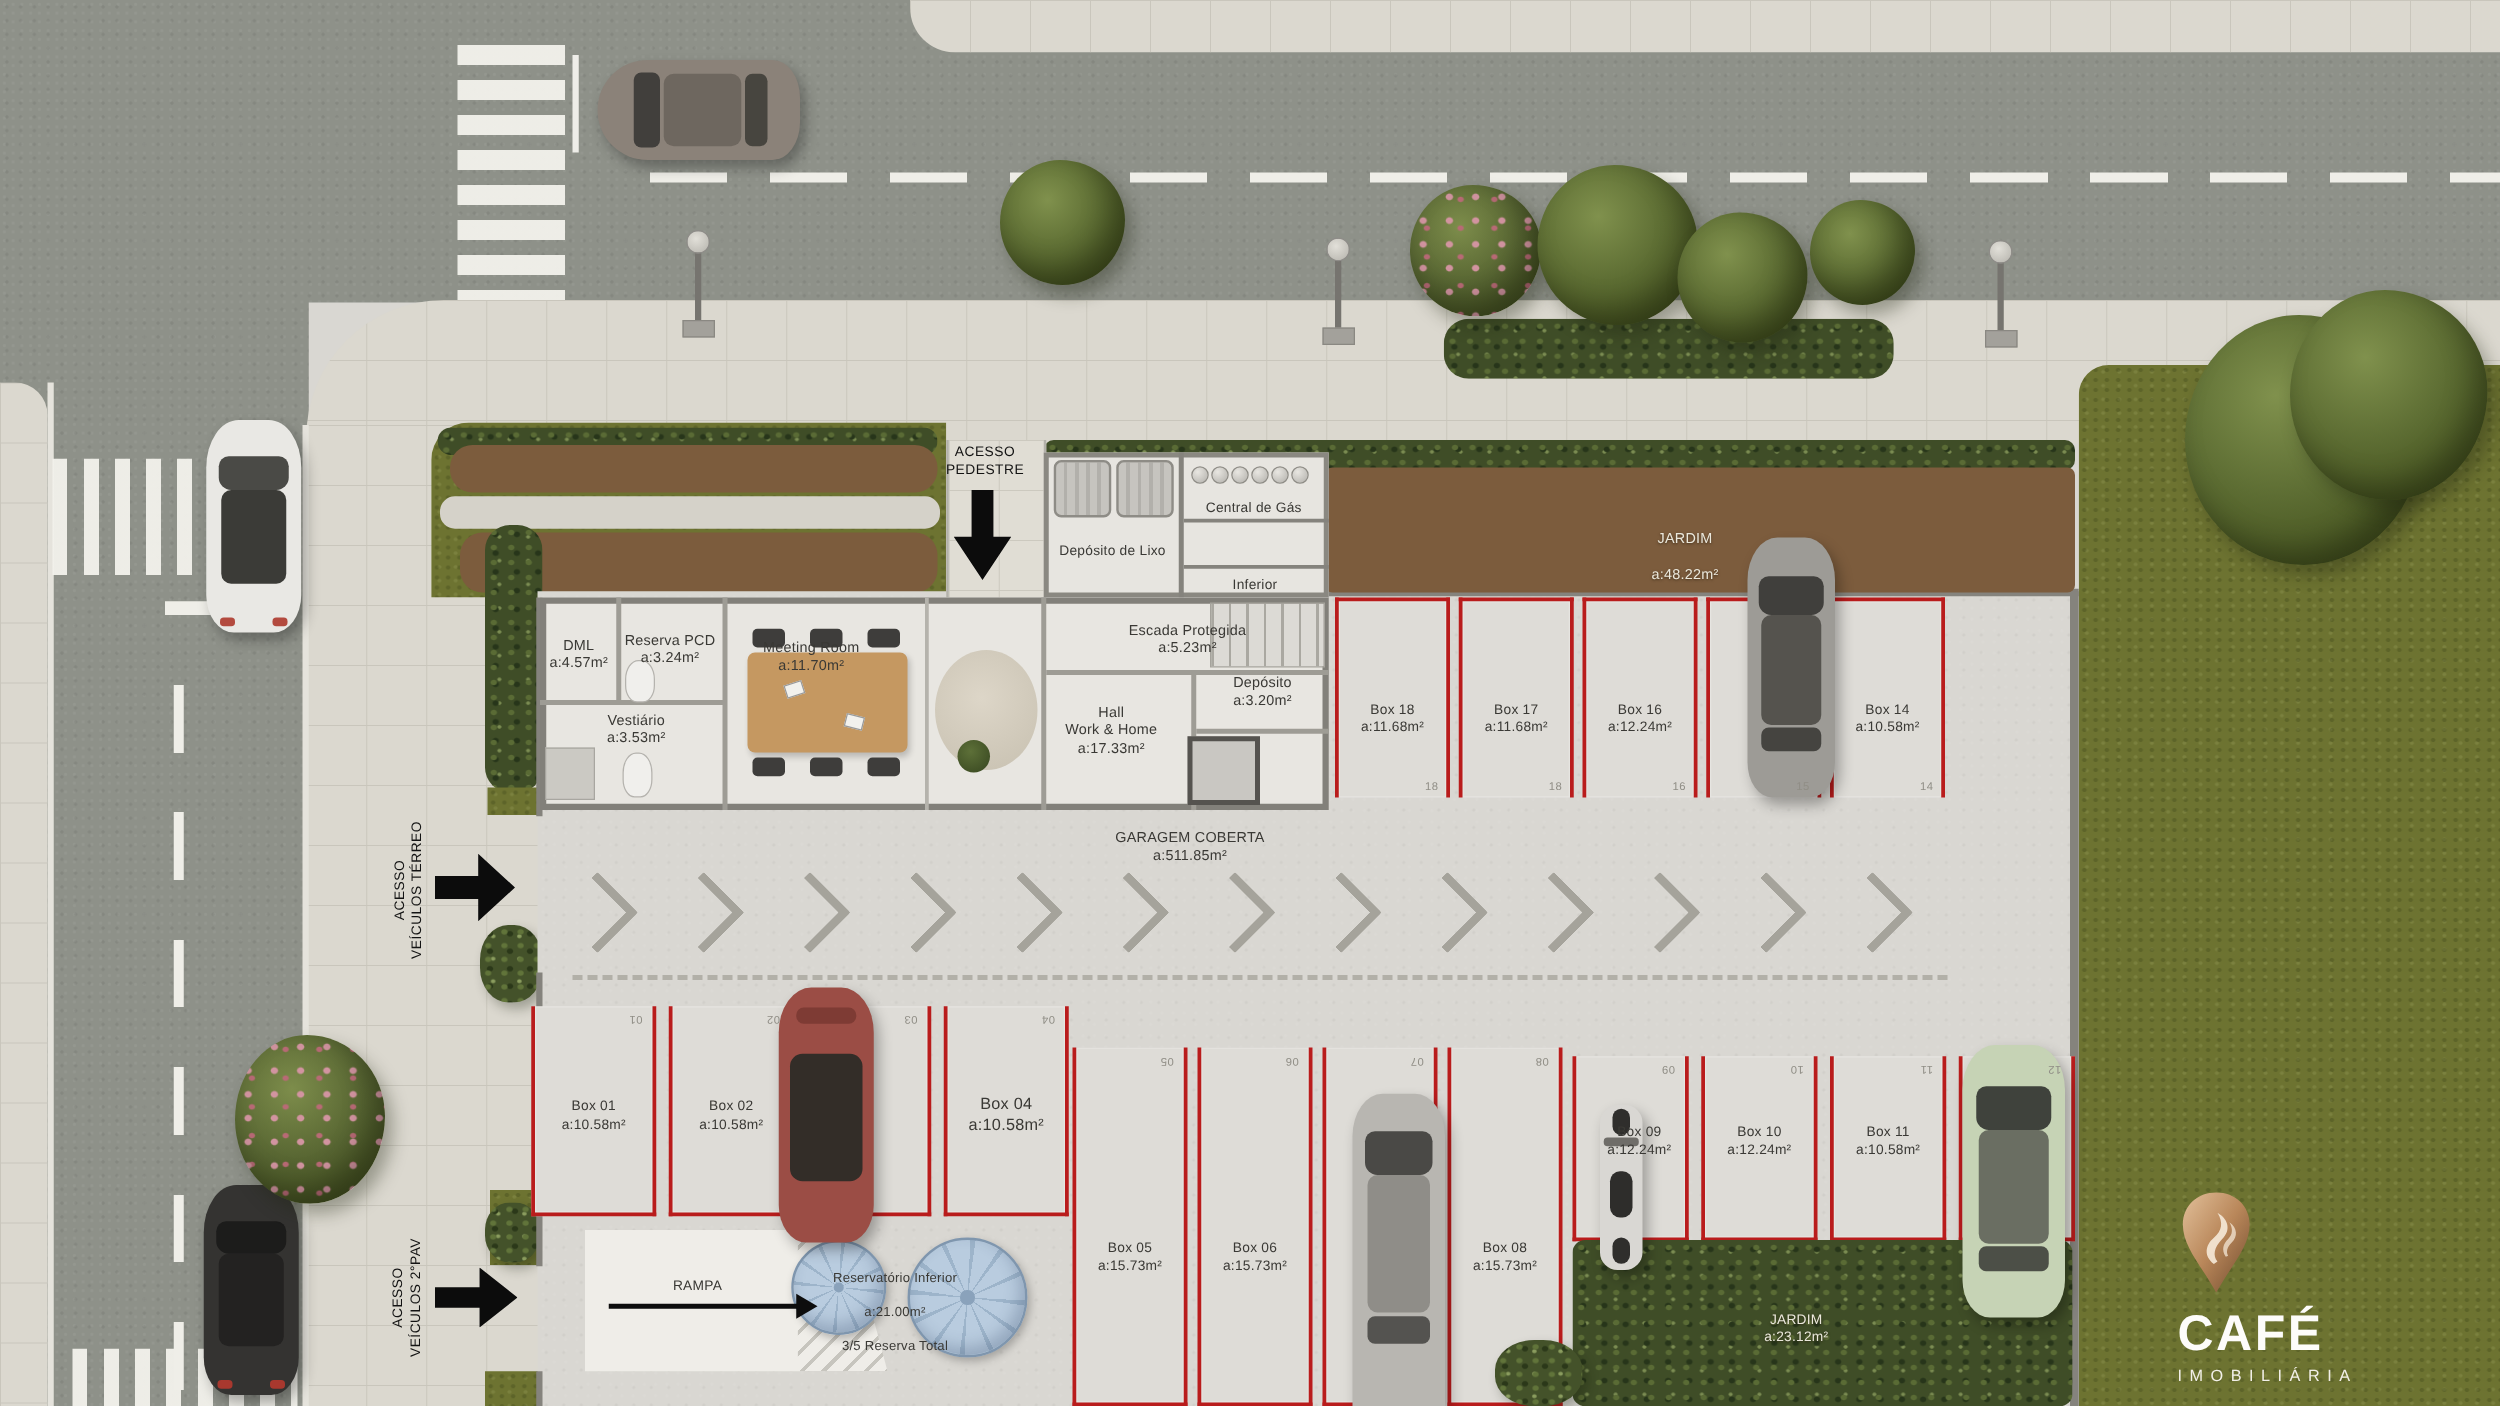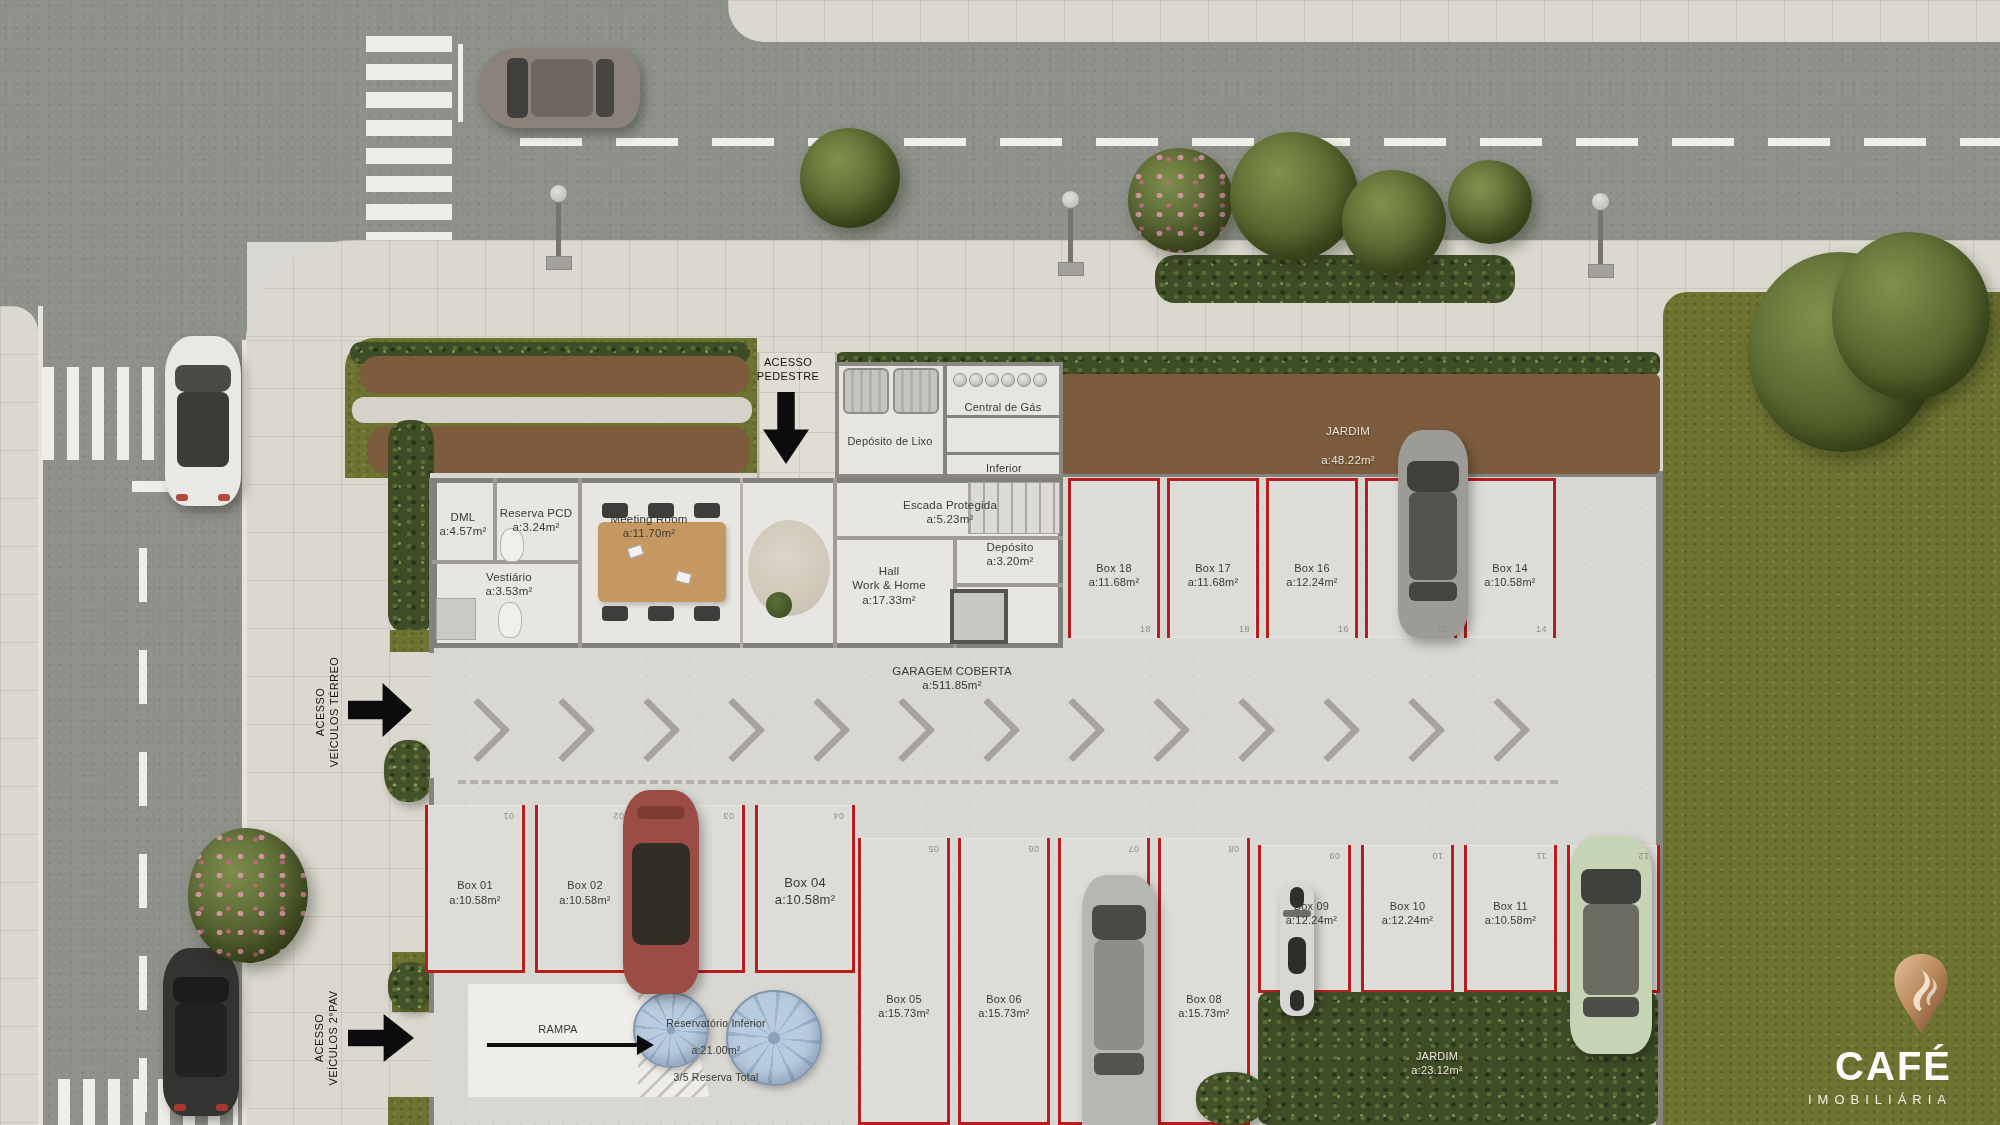--- a/index.html
+++ b/index.html
@@ -77,21 +77,21 @@
     background:repeating-conic-gradient(from 8deg,#b9ccdf 0deg 25deg,#9db4ca 25deg 30deg);
     box-shadow:inset -4px -6px 12px rgba(40,60,90,.25),2px 3px 7px rgba(0,0,0,.25);}
   .tank::after{content:"";position:absolute;left:44%;top:44%;width:12%;height:12%;
     border-radius:50%;background:#8aa2bb;}
   .cyl{width:14px;height:14px;border-radius:50%;border:1px solid #8e8c86;
     background:radial-gradient(circle at 35% 30%,#e8e6e1,#b2b0ab);display:inline-block;margin:1px;}
   .lamp-pole{position:absolute;z-index:35;background:#76746f;}
   .lamp-head{position:absolute;z-index:35;border-radius:50%;
     background:radial-gradient(circle at 40% 35%,#e2e0d9,#b5b3ac);border:1px solid #8e8c88;}
   .lamp-base{position:absolute;z-index:35;background:#a3a19b;border:1px solid #8a8882;}
-  .logo{position:absolute;z-index:40;text-align:right;}
+  .logo{position:absolute;z-index:40;text-align:left;}
   .logo .brand{display:block;font-size:40px;font-weight:bold;color:#fdfcfa;
     letter-spacing:2px;margin-top:4px;}
   .logo .sub{display:block;font-size:13px;color:#f2efe8;letter-spacing:6px;margin-top:3px;}
 </style>
 </head>
 <body>
 
 <div id="canvas">
 
   <div class="abs asphalt" style="left:0;top:0;width:2000px;height:242px"></div>

